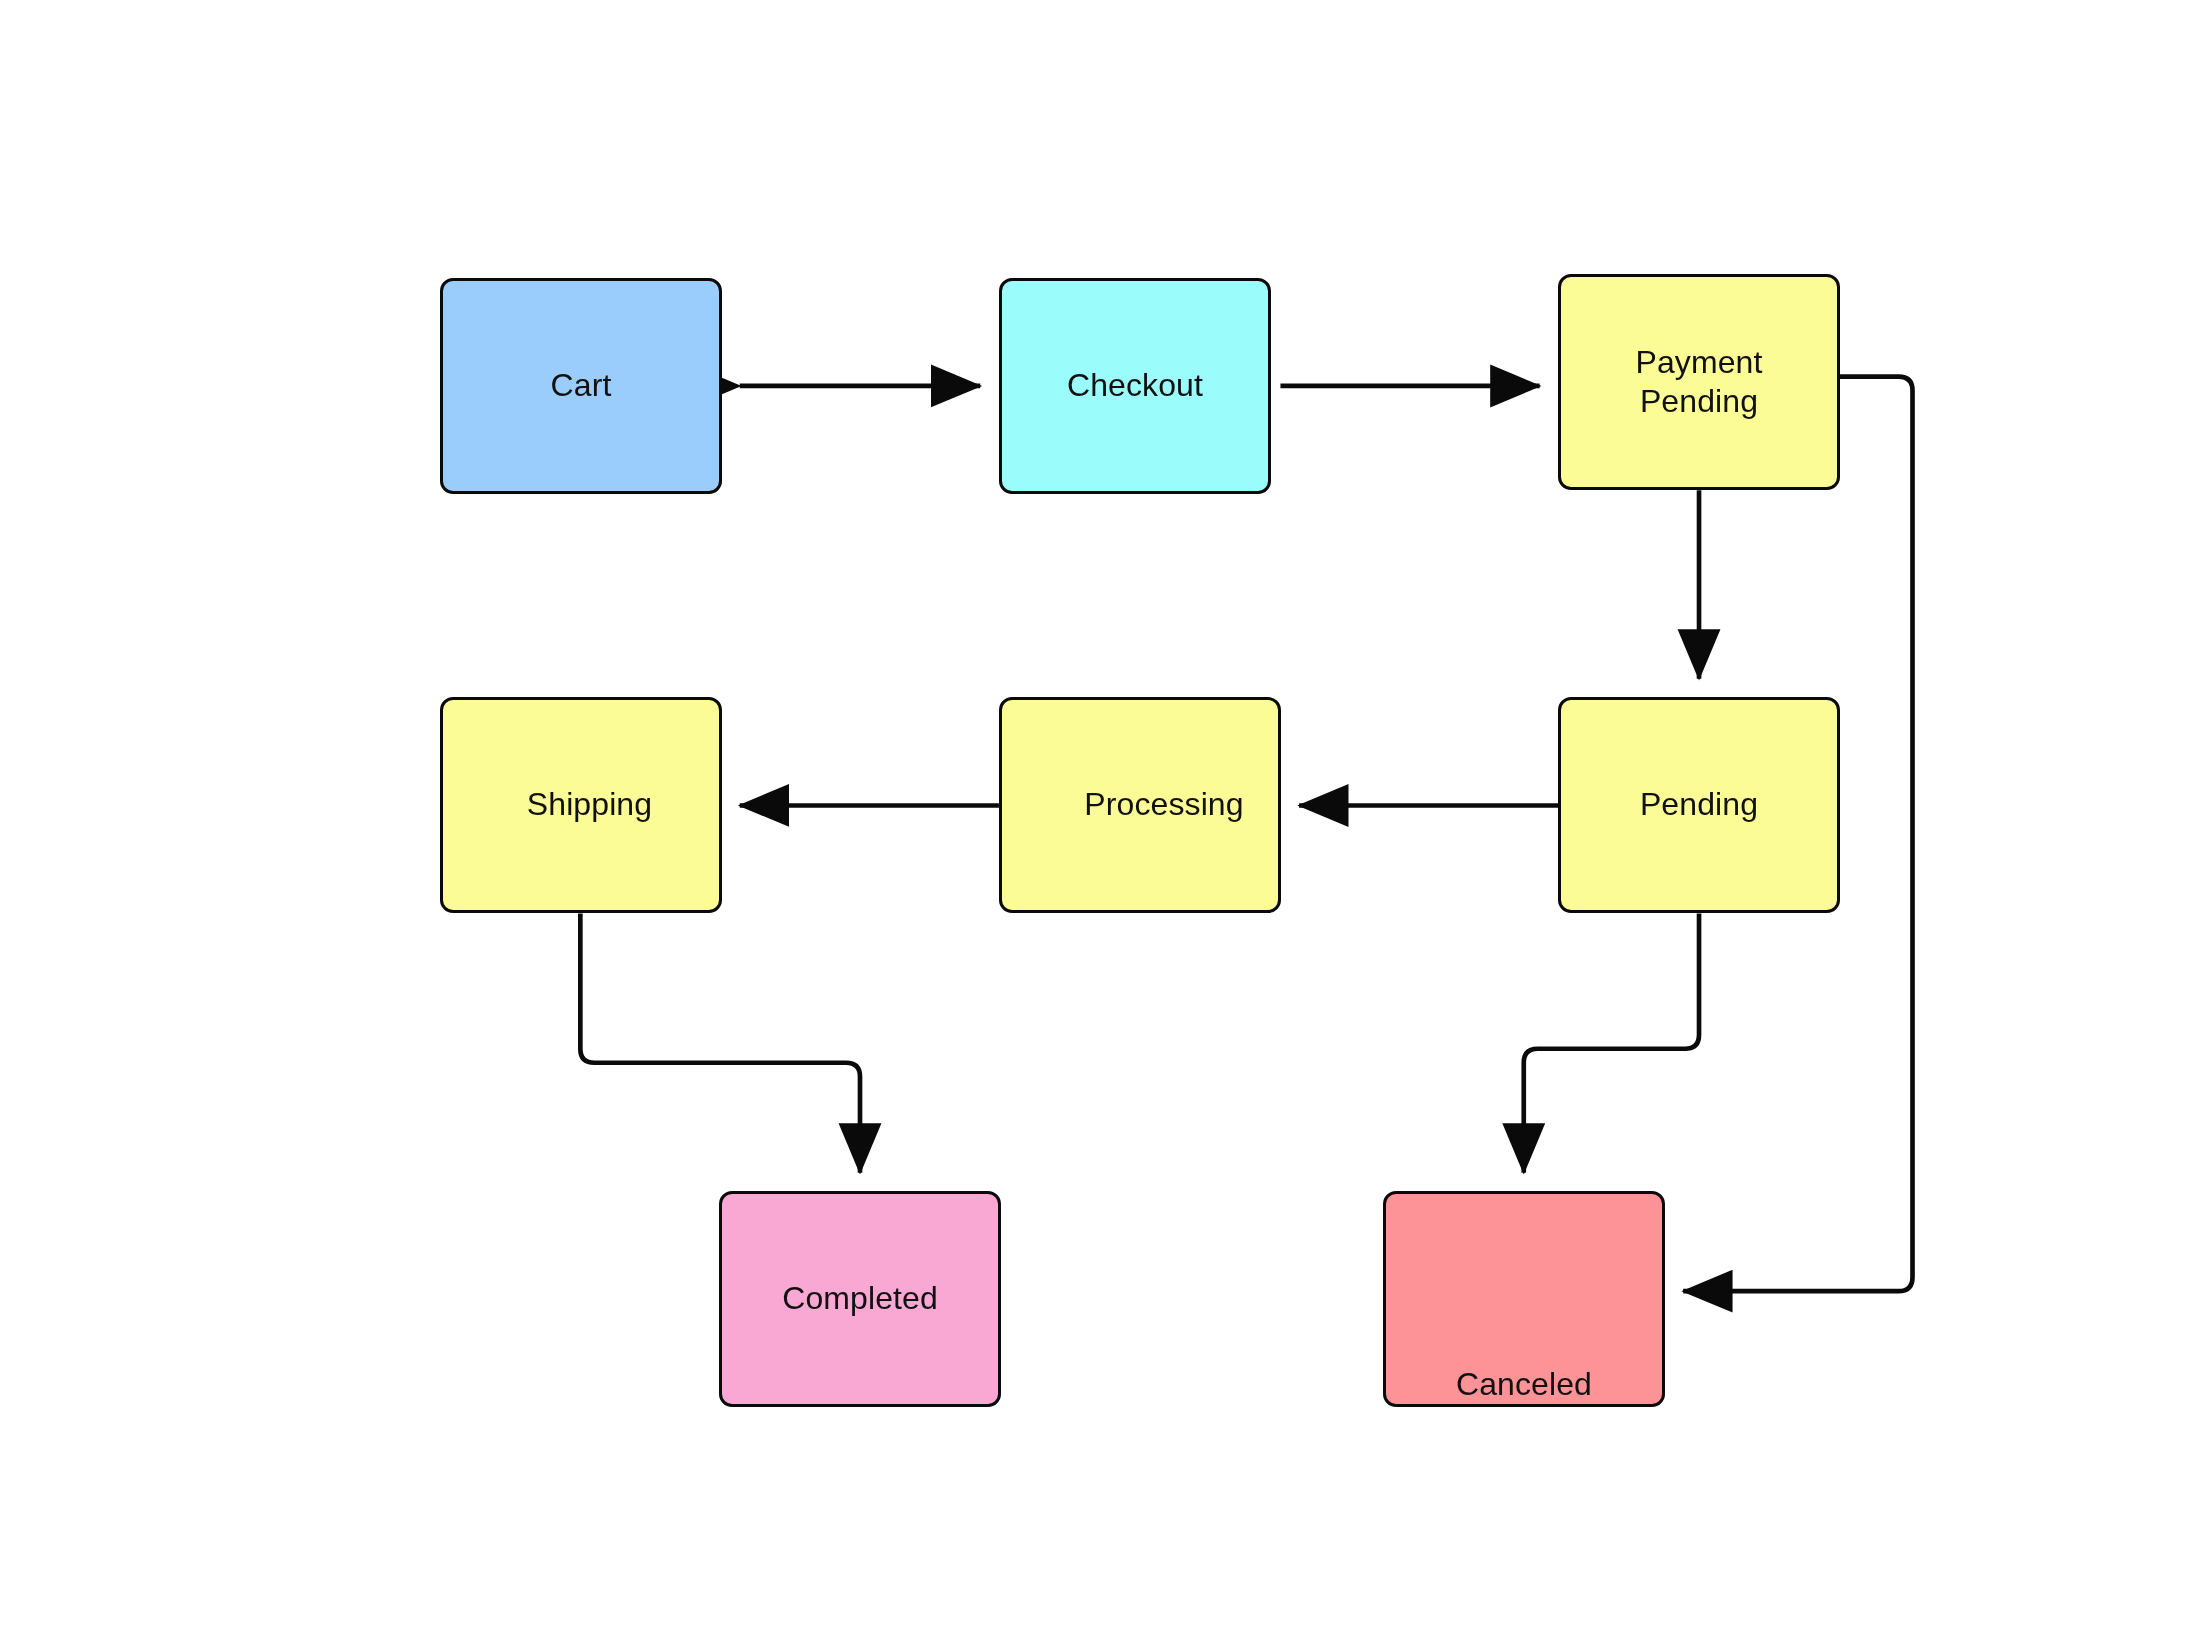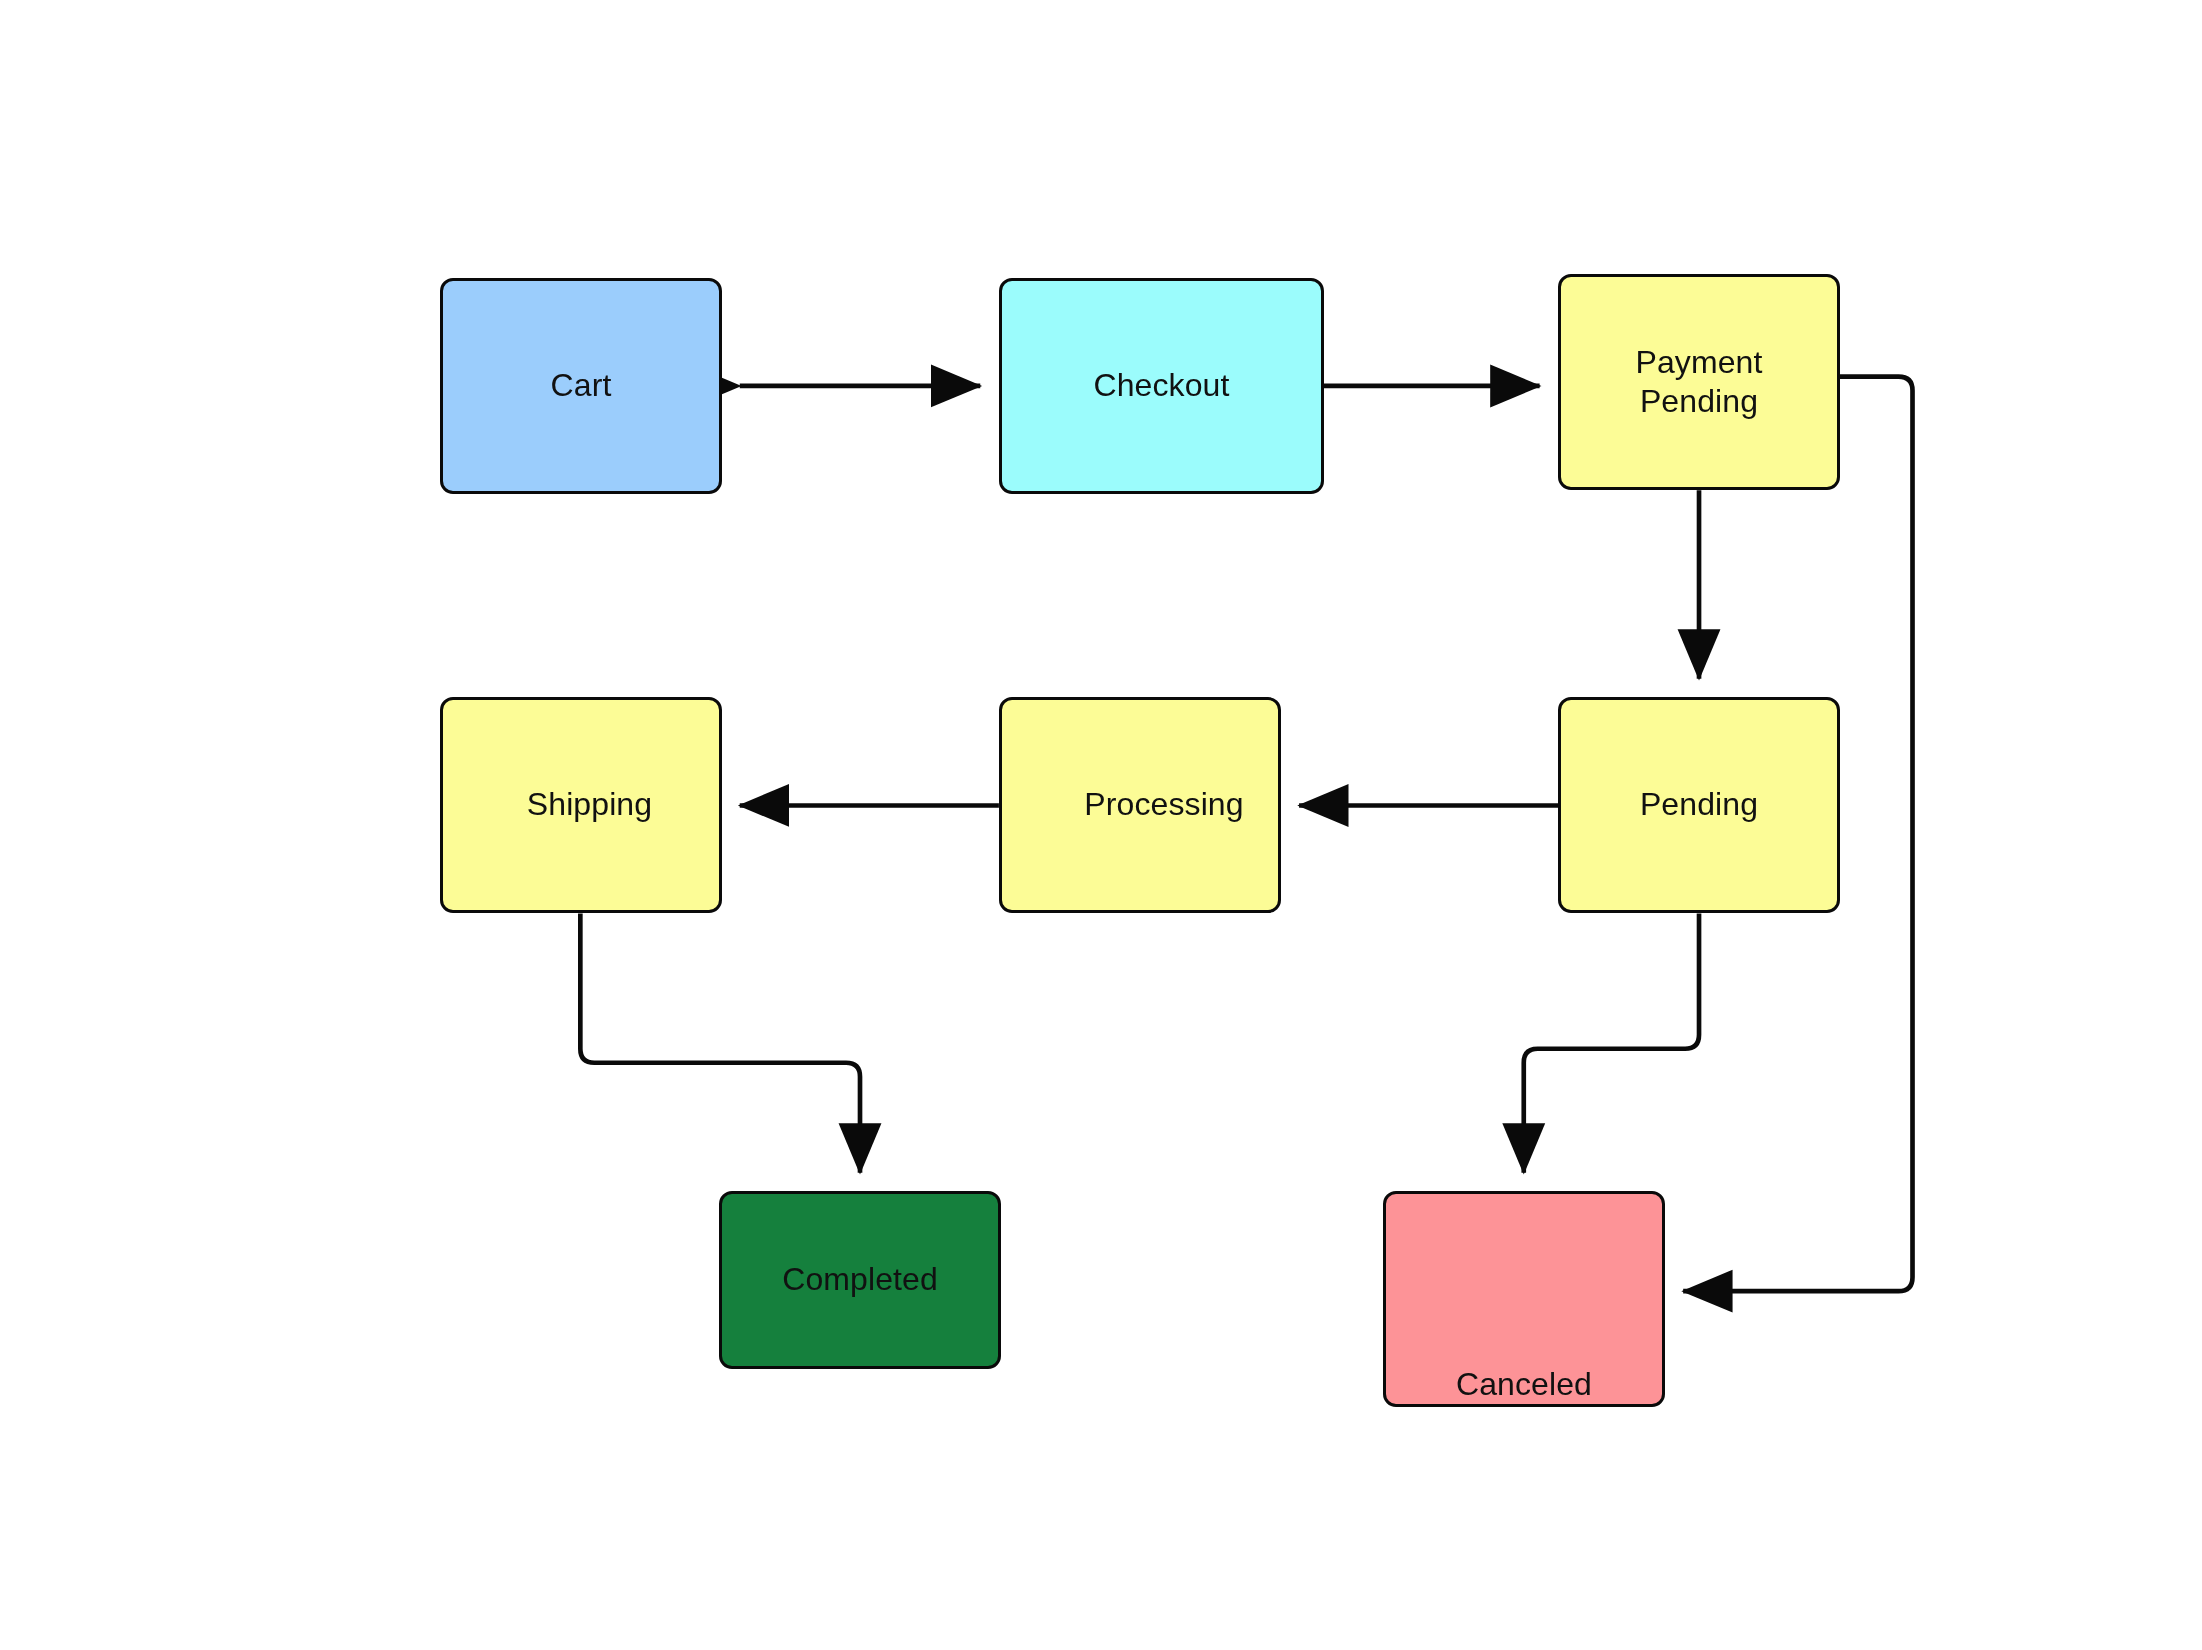--- a/index.html
+++ b/index.html
@@ -77,42 +77,42 @@
       <path d="M 1801,980 L 1801,1110 Q 1801,1125 1786,1125 L 1628,1125 Q 1613,1125 1613,1140 L 1613,1258" marker-end="url(#arrow-end)"></path>
 
       <path d="M 1952,404 L 2015,404 Q 2030,404 2030,419 L 2030,1370 Q 2030,1385 2015,1385 L 1784,1385" marker-end="url(#arrow-end)"></path>
     </g>
   </svg>
 
   <div class="node" style="left:420px; top:278px; width:282px; height:216px; background:#9BCDFC;">
     <span>Cart</span>
   </div>
 
-  <div class="node" style="left:979px; top:278px; width:325px; height:216px; background:#9BFCFC;">
+  <div class="node" style="left:979px; top:278px; width:272px; height:216px; background:#9BFCFC;">
     <span>Checkout</span>
   </div>
 
   <div class="node" style="left:1538px; top:274px; width:282px; height:216px; background:#FCFC96;">
     <span>Payment
 Pending</span>
   </div>
 
   <div class="node" style="left:420px; top:697px; width:282px; height:216px; background:#FCFC96;padding-left:17px;">
     <span>Shipping</span>
   </div>
 
   <div class="node" style="left:979px; top:697px; width:282px; height:216px; background:#FCFC96;padding-left:48px;">
     <span>Processing</span>
   </div>
 
   <div class="node" style="left:1538px; top:697px; width:282px; height:216px; background:#FCFC96;">
     <span>Pending</span>
   </div>
 
-  <div class="node" style="left:699px; top:1191px; width:282px; height:178px; background:#15803d;">
+  <div class="node" style="left:699px; top:1191px; width:282px; height:216px; background:#f9a8d4;">
     <span>Completed</span>
   </div>
 
   <div class="node" style="left:1363px; top:1191px; width:282px; height:216px; background:#FD9397;align-items:flex-end;">
     <span>Canceled</span>
   </div>
 
 </div>
 
 

